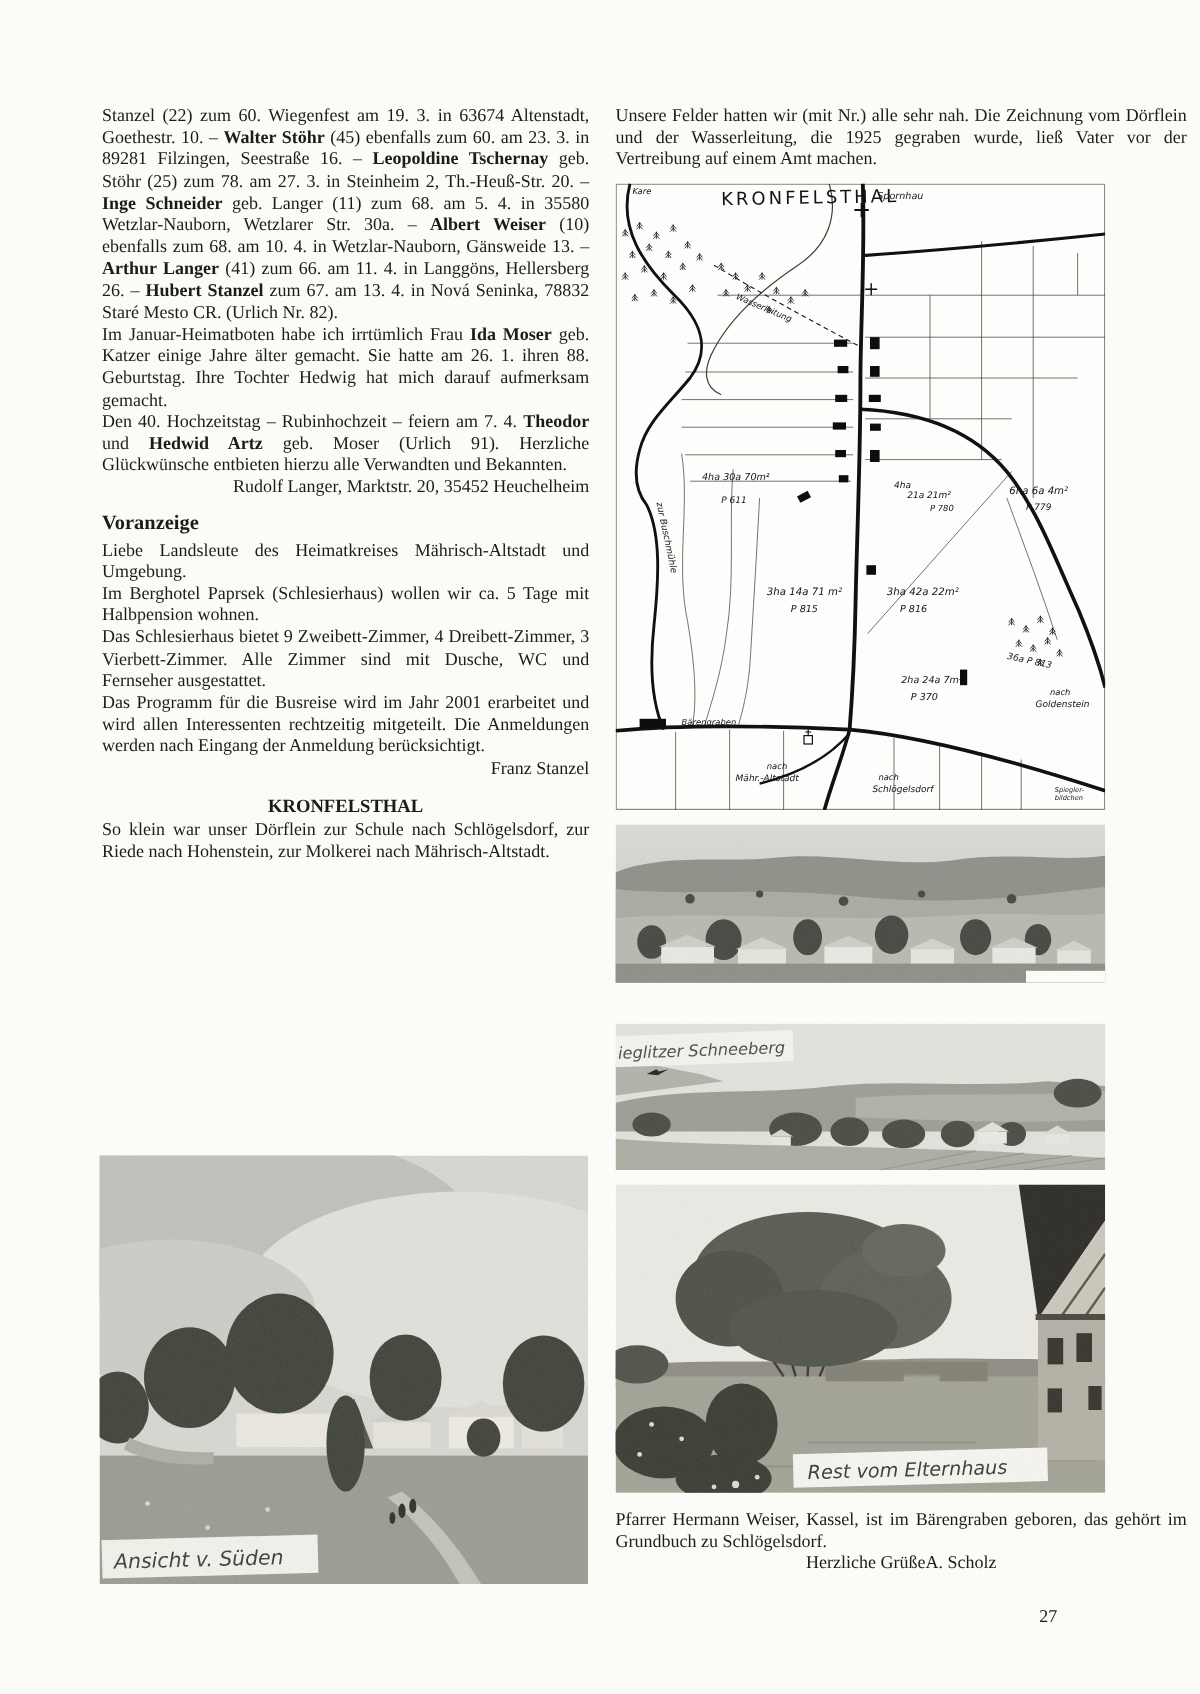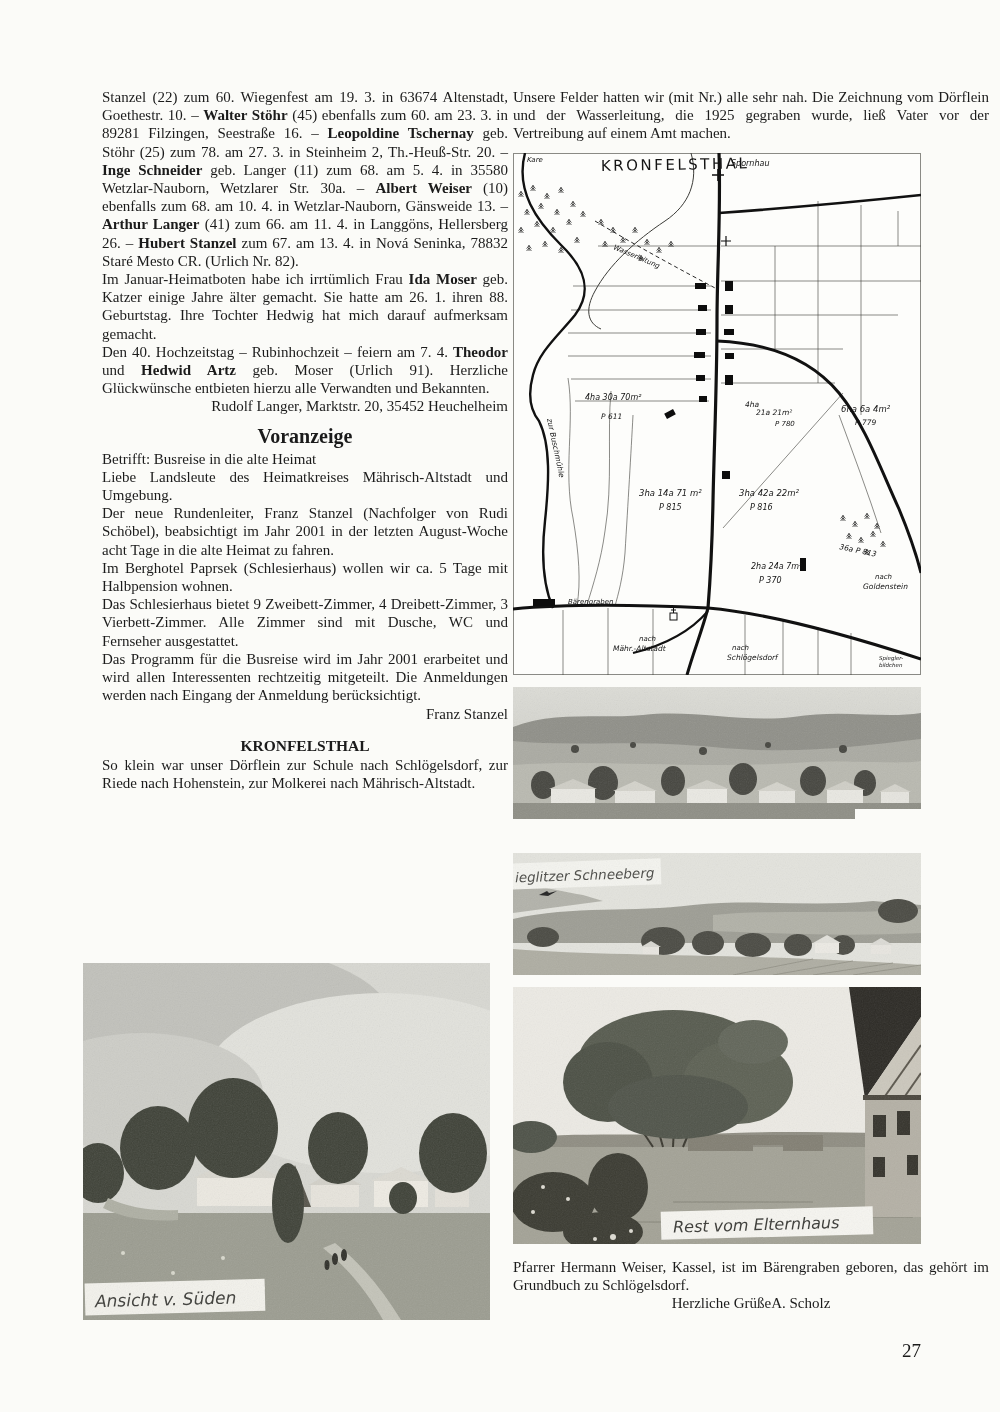--- a/index.html
+++ b/index.html
@@ -1,49 +1,47 @@
 <!DOCTYPE html>
 <html><head>
 <meta charset="utf-8">
 <style>
   html,body{margin:0;padding:0;}
   body{width:1000px;height:1412px;position:relative;background:#fbfbf8;overflow:hidden;
        font-family:"Liberation Serif",serif;color:#1b1b1b;}
   .col{position:absolute;top:88px;text-align:justify;font-size:15px;line-height:18.2px;}
-  #left-col{left:102px;width:406px;}
+  #left-col{left:85px;width:406px;}
   #right-col{left:513px;width:476px;}
   p{margin:0;}
   .b{font-weight:bold;}
   .i{}
   .sig{text-align:right;}
-  .h1{text-align:center;font-weight:bold;font-size:20px;line-height:22px;margin:9px 0 3px;}
+  .h1{text-align:left;font-weight:bold;font-size:17px;line-height:22px;margin:9px 0 3px;}
   .h2{text-align:center;font-weight:bold;font-size:15.5px;line-height:20px;margin:13px 0 0;}
   .greet{display:flex;justify-content:center;}
   svg{display:block;}
   .map-wrap{margin-top:10px;}
   .ph{margin-top:12px;}
   .ph2{margin-top:34px;}
   .mt{font-family:"DejaVu Sans",sans-serif;fill:#141414;}
   .hand{font-family:"DejaVu Sans",sans-serif;font-style:italic;}
   #left-photo{position:absolute;left:83px;top:963px;}
-  #page-num{position:absolute;left:902px;top:1340px;font-size:19px;}
+  #page-num{position:absolute;left:866px;top:1340px;font-size:15px;}
 </style>
 </head>
 <body>
 
 <div id="left-col" class="col">
   <p><span>Stanzel (22) zum 60. Wiegenfest am 19. 3. in 63674 Altenstadt, Goethestr. 10. – </span><span class="b">Walter Stöhr</span><span> (45) ebenfalls zum 60. am 23. 3. in 89281 Filzingen, Seestraße 16. – </span><span class="b">Leopoldine Tschernay</span><span> geb. Stöhr (25) zum 78. am 27. 3. in Steinheim 2, Th.-Heuß-Str. 20. – </span><span class="b">Inge Schneider</span><span> geb. Langer (11) zum 68. am 5. 4. in 35580 Wetzlar-Nauborn, Wetzlarer Str. 30a. – </span><span class="b">Albert Weiser</span><span> (10) ebenfalls zum 68. am 10. 4. in Wetzlar-Nauborn, Gänsweide 13. – </span><span class="b">Arthur Langer</span><span> (41) zum 66. am 11. 4. in Langgöns, Hellersberg 26. – </span><span class="b">Hubert Stanzel</span><span> zum 67. am 13. 4. in Nová Seninka, 78832 Staré Mesto CR. (Urlich Nr. 82).</span></p>
   <p><span>Im Januar-Heimatboten habe ich irrtümlich Frau </span><span class="b">Ida Moser</span><span> geb. Katzer einige Jahre älter gemacht. Sie hatte am 26. 1. ihren 88. Geburtstag. Ihre Tochter Hedwig hat mich darauf aufmerksam gemacht.</span></p>
   <p><span>Den 40. Hochzeitstag – Rubinhochzeit – feiern am 7. 4. </span><span class="b">Theodor</span><span> und </span><span class="b">Hedwid Artz</span><span> geb. Moser (Urlich 91). Herzliche Glückwünsche entbieten hierzu alle Verwandten und Bekannten.</span></p>
   <p class="sig"><span class="i">Rudolf Langer,</span><span> Marktstr. 20, 35452 Heuchelheim</span></p>
 
   <div class="h1">Voranzeige</div>
-  <p>Betrifft: Busreise in die alte Heimat</p>
   <p>Liebe Landsleute des Heimatkreises Mährisch-Altstadt und Umgebung.</p>
-  <p>Der neue Rundenleiter, Franz Stanzel (Nachfolger von Rudi Schöbel), beabsichtigt im Jahr 2001 in der letzten August-Woche acht Tage in die alte Heimat zu fahren.</p>
   <p>Im Berghotel Paprsek (Schlesierhaus) wollen wir ca. 5 Tage mit Halbpension wohnen.</p>
   <p>Das Schlesierhaus bietet 9 Zweibett-Zimmer, 4 Dreibett-Zimmer, 3 Vierbett-Zimmer. Alle Zimmer sind mit Dusche, WC und Fernseher ausgestattet.</p>
   <p>Das Programm für die Busreise wird im Jahr 2001 erarbeitet und wird allen Interessenten rechtzeitig mitgeteilt. Die Anmeldungen werden nach Eingang der Anmeldung berücksichtigt.</p>
   <p class="sig i">Franz Stanzel</p>
 
   <div class="h2">KRONFELSTHAL</div>
   <p>So klein war unser Dörflein zur Schule nach Schlögelsdorf, zur Riede nach Hohenstein, zur Molkerei nach Mährisch-Altstadt.</p>
 </div>
 
 <div id="right-col" class="col">

